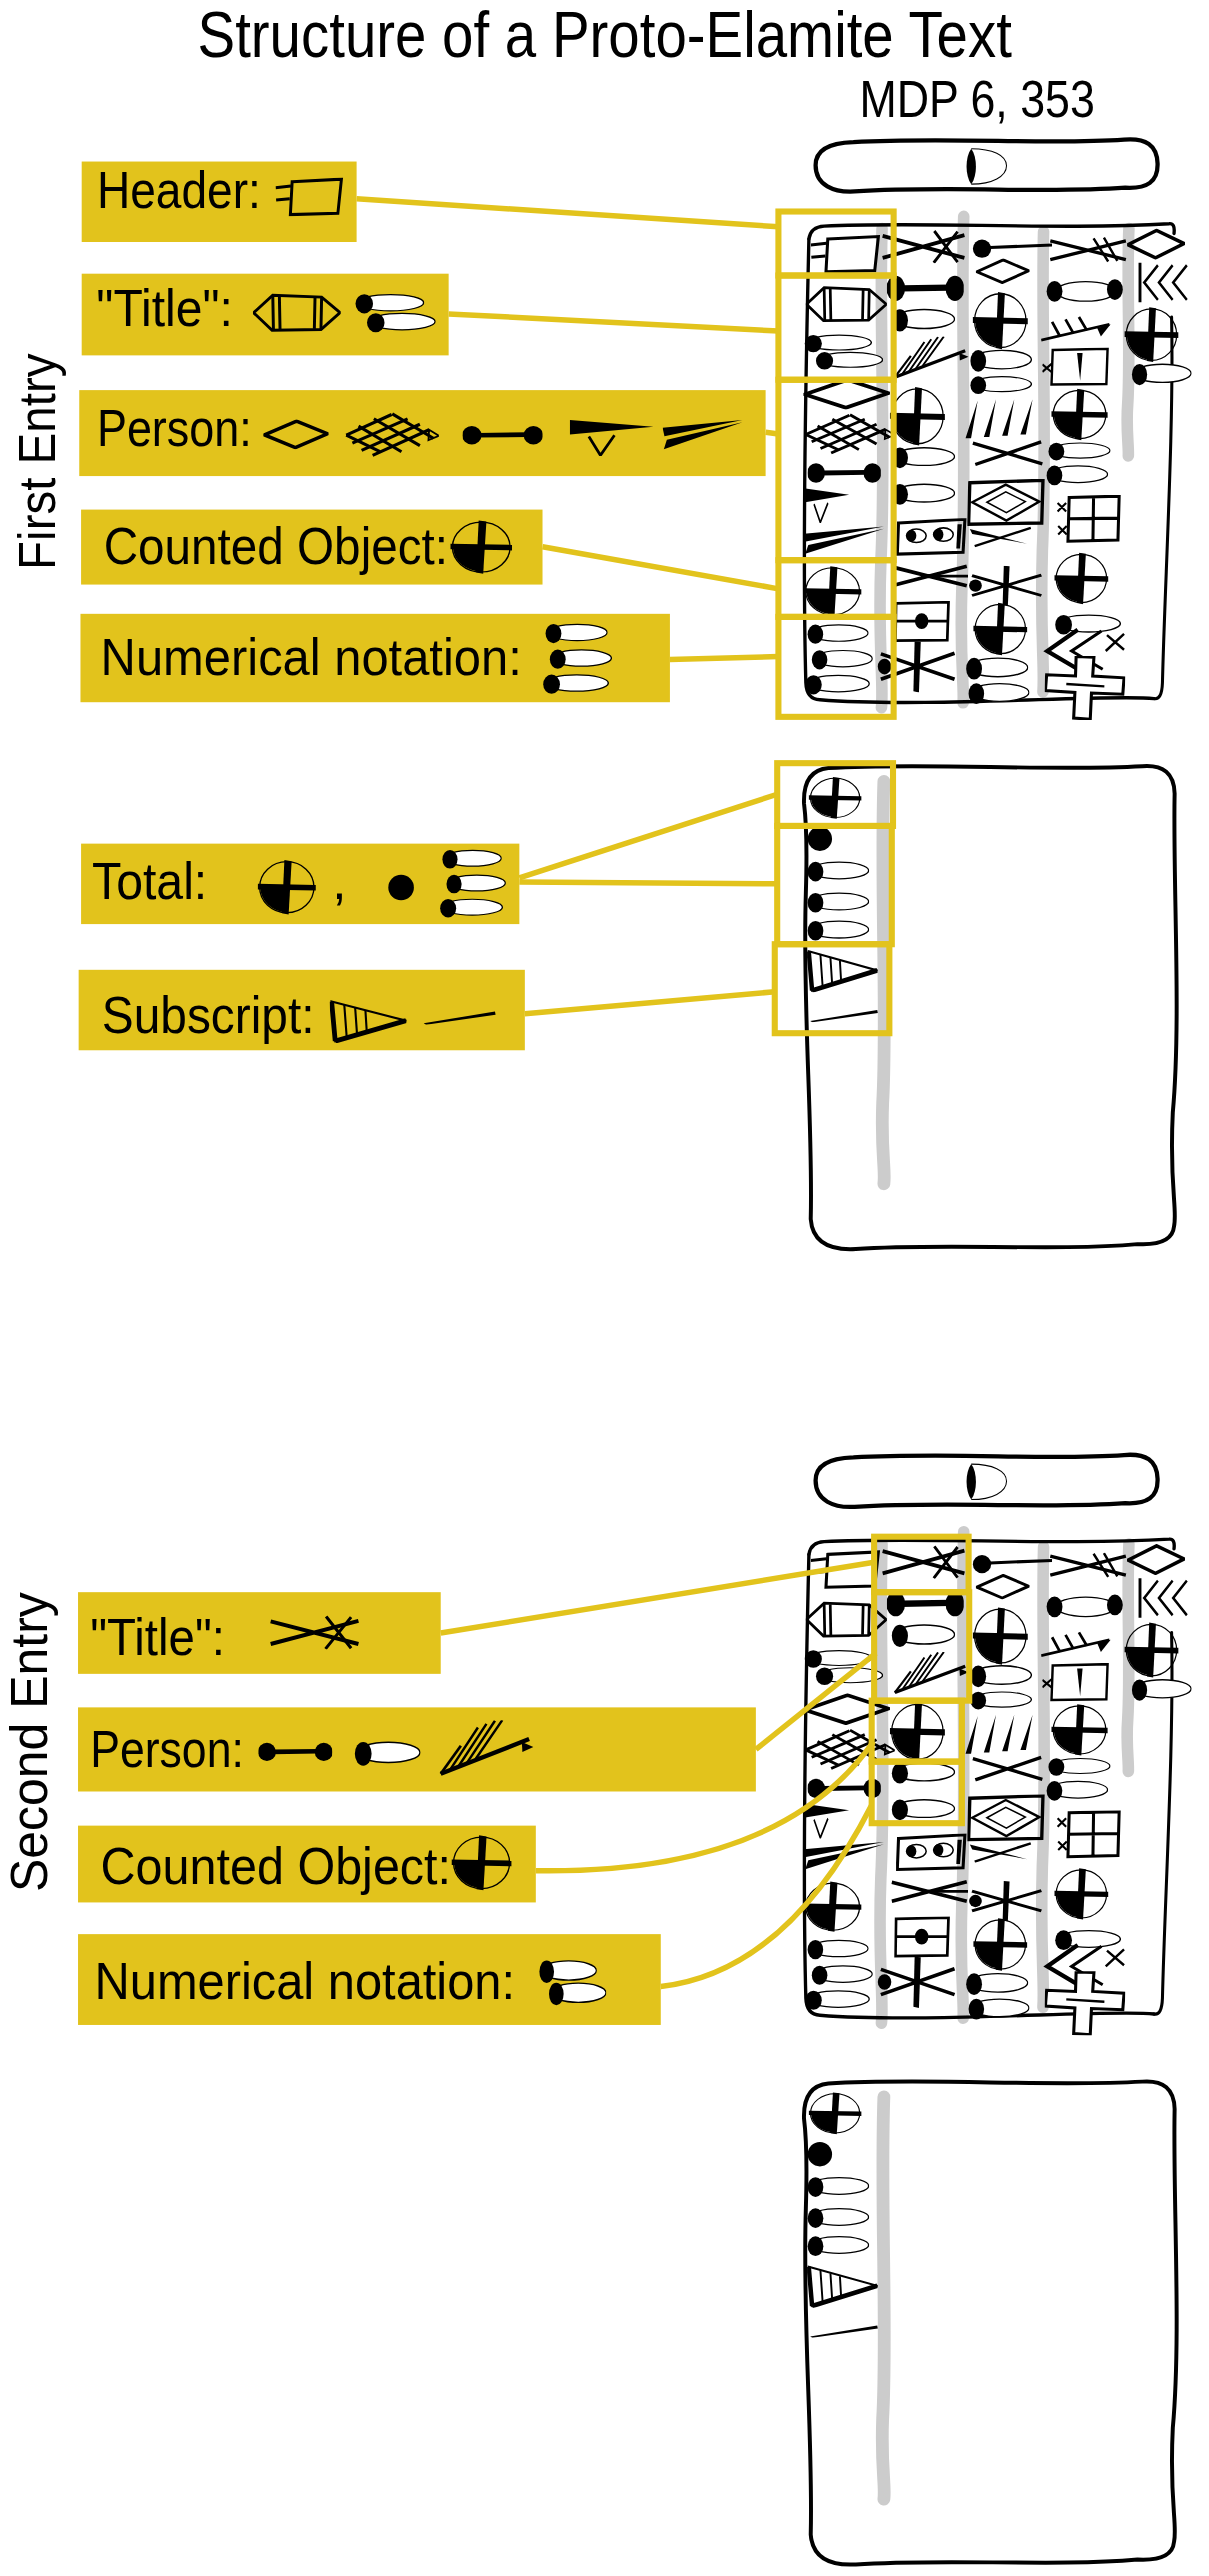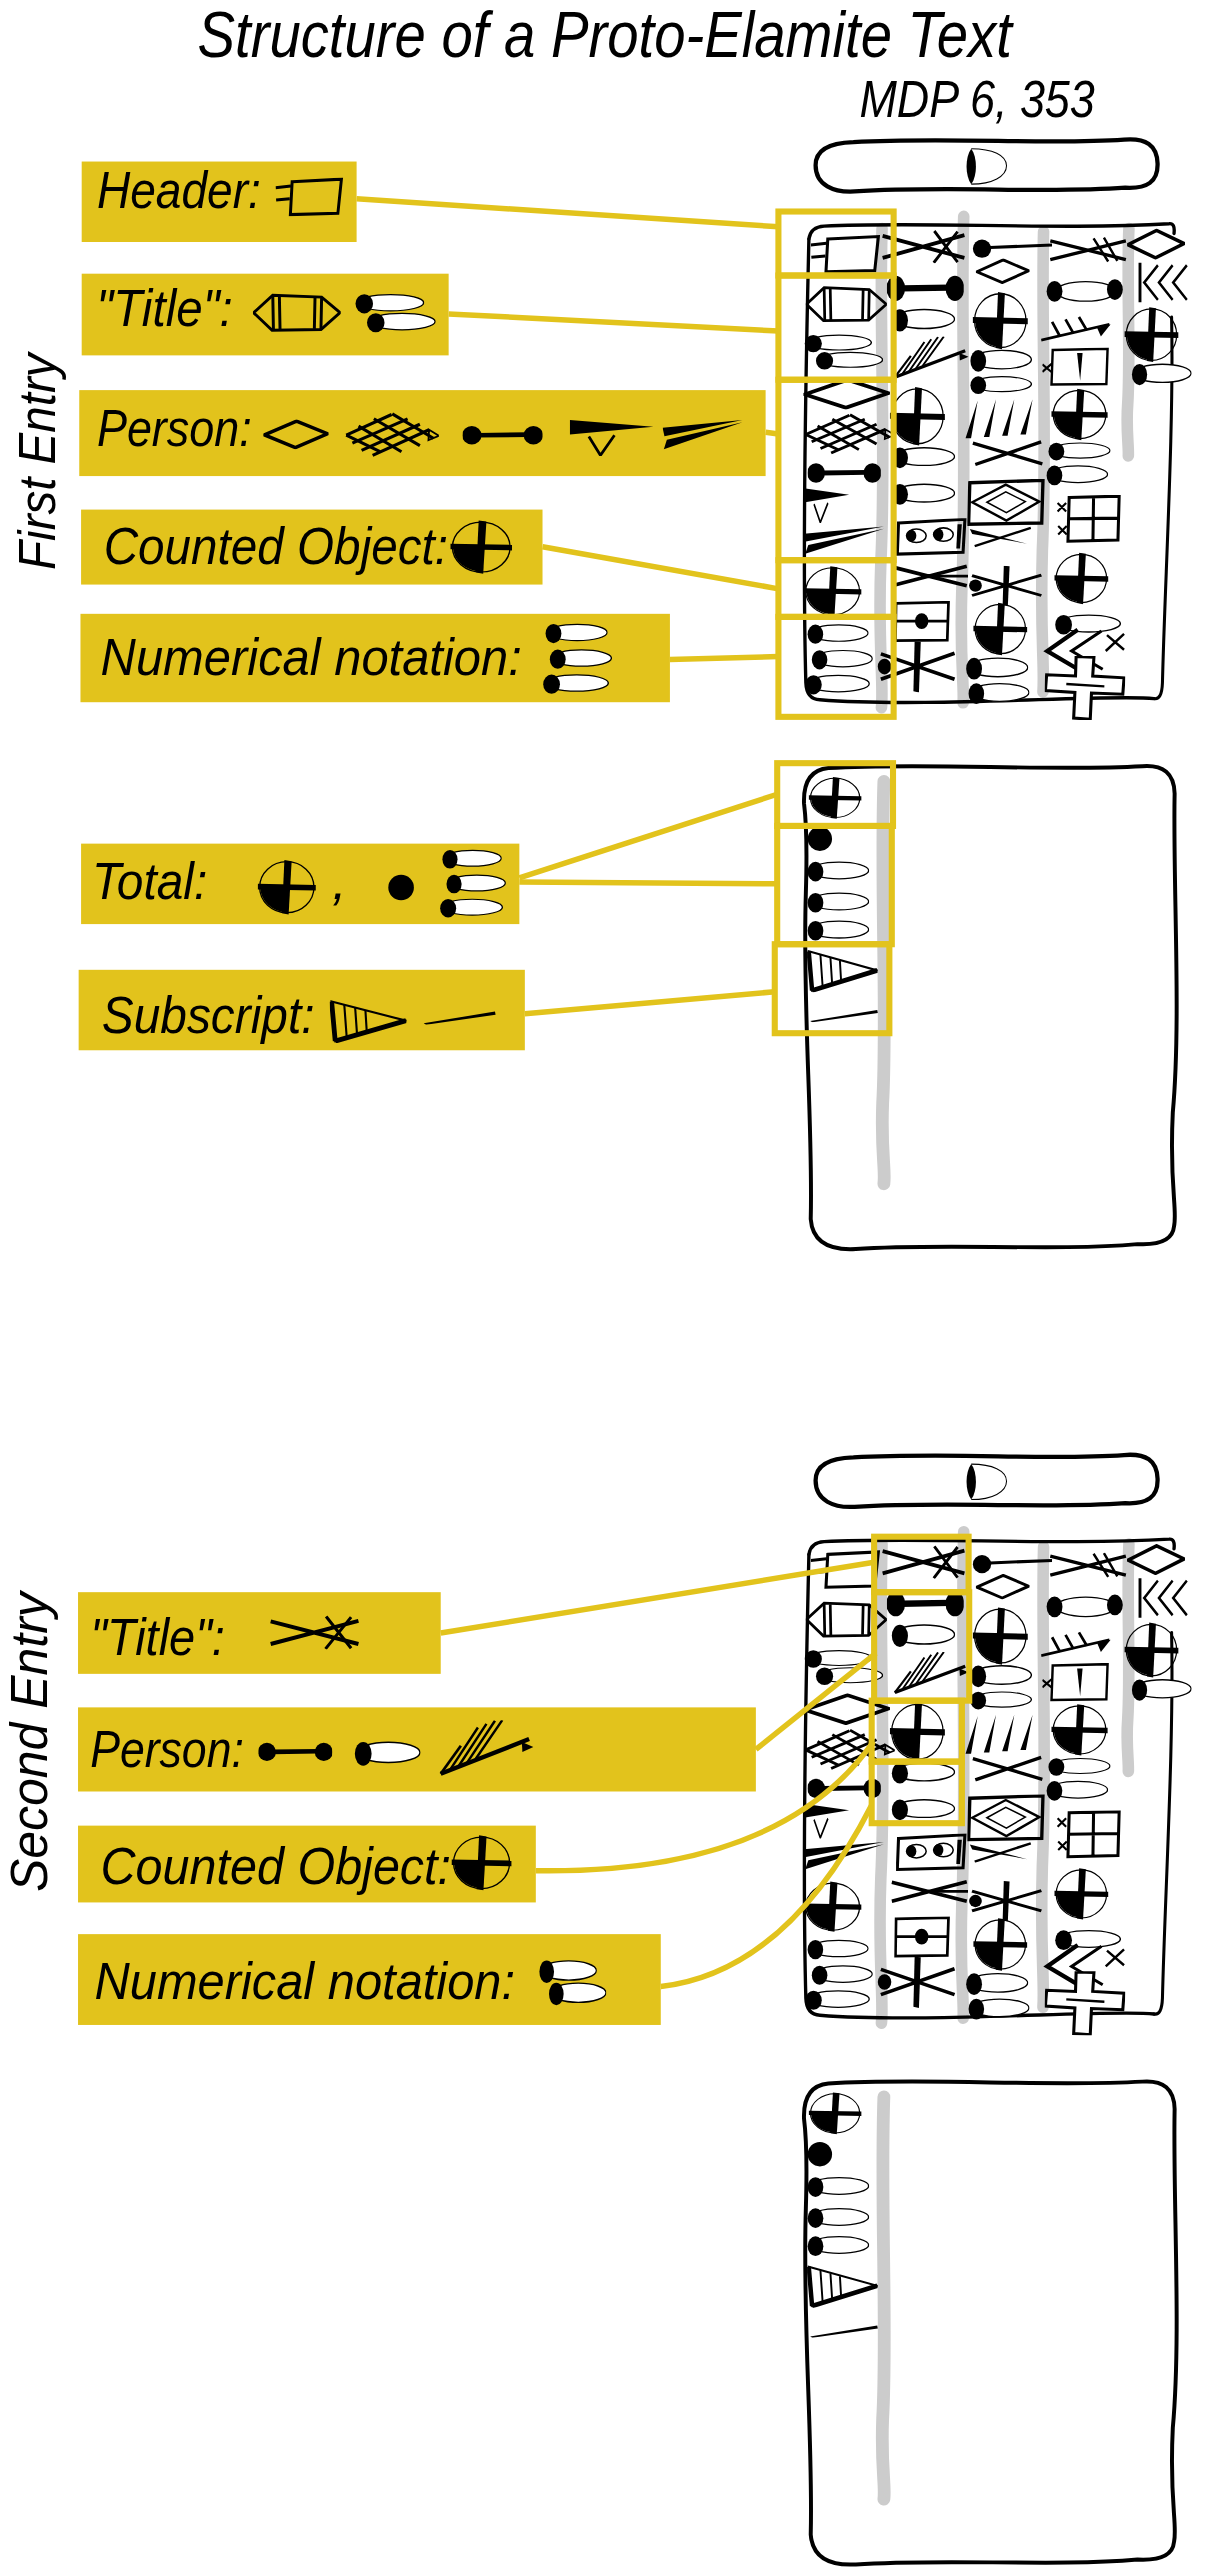--- a/index.html
+++ b/index.html
@@ -2,21 +2,21 @@
 <html style="--highlight-yellow: #e2c31c; --ink-black: #000000; --column-gray: #cccccc; --paper-white: #ffffff;font-size:9.8px"><head>
 <meta charset="utf-8">
 <style>
   :root{
     --highlight-yellow:#e2c31c;
     --ink-black:#000000;
     --column-gray:#cccccc;
     --paper-white:#ffffff;
   }
   html,body{margin:0;padding:0;background:var(--paper-white);}
-  #stage{width:1210px;height:2576px;position:relative;background:var(--paper-white);font-style:italic;}
+  #stage{width:1210px;height:2576px;position:relative;background:var(--paper-white);}
   svg{display:block;}
   text{font-family:"Liberation Sans", sans-serif; fill:var(--ink-black);}
   .fig-title{font-size:106px;}
   .fig-sub{font-size:86px;}
   .side-label{font-size:84px;}
   .label-text{font-size:84px;}
   .i-s{stroke:var(--ink-black);fill:none;}
   .i-f{fill:var(--ink-black);stroke:none;}
   .i-sf{stroke:var(--ink-black);fill:var(--paper-white);}
   .g-s{stroke:var(--column-gray);fill:none;stroke-linecap:round;}

